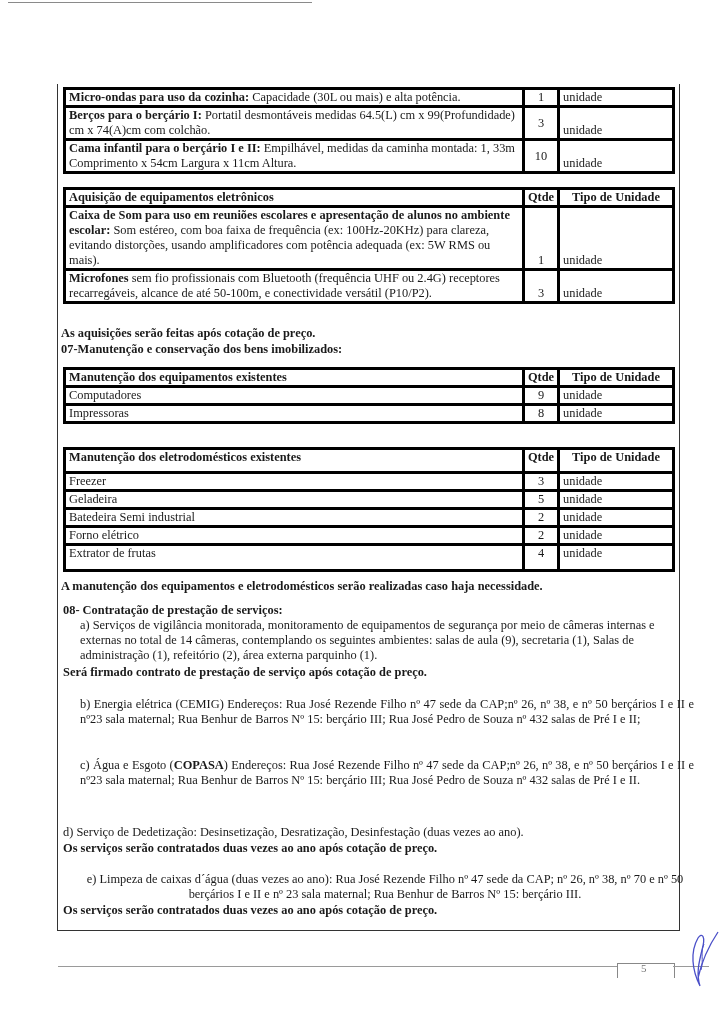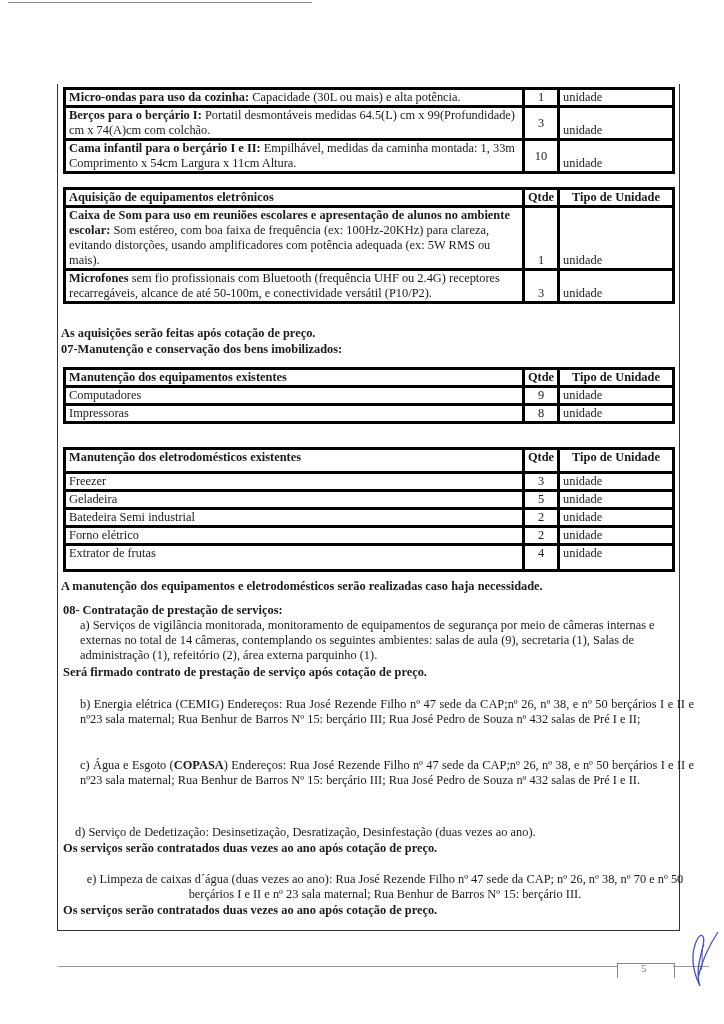--- a/index.html
+++ b/index.html
@@ -132,21 +132,21 @@
 <div class="line bold" style="top:579px; left:61px;">A manutenção dos equipamentos e eletrodomésticos serão realizadas caso haja necessidade.</div>
 
 <div class="line bold" style="top:603px;">08- Contratação de prestação de serviços:</div>
 <div class="para" style="top:618px; text-align:left;">a) Serviços de vigilância monitorada, monitoramento de equipamentos de segurança por meio de câmeras internas e externas no total de 14 câmeras, contemplando os seguintes ambientes: salas de aula (9), secretaria (1), Salas de administração (1), refeitório (2), área externa parquinho (1).</div>
 <div class="line bold" style="top:665px;">Será firmado contrato de prestação de serviço após cotação de preço.</div>
 
 <div class="para" style="top:697px;">b) Energia elétrica (CEMIG) Endereços: Rua José Rezende Filho nº 47 sede da CAP;nº 26, nº 38, e nº 50 berçários I e II e nº23 sala maternal; Rua Benhur de Barros Nº 15: berçário III; Rua José Pedro de Souza nº 432 salas de Pré I e II;</div>
 
 <div class="para" style="top:758px;"><span>c) Água e Esgoto (</span><b>COPASA</b><span>) Endereços: Rua José Rezende Filho nº 47 sede da CAP;nº 26, nº 38, e nº 50 berçários I e II e nº23 sala maternal; Rua Benhur de Barros Nº 15: berçário III; Rua José Pedro de Souza nº 432 salas de Pré I e II.</span></div>
 
-<div class="line" style="top:825px;margin-left:12px;">d) Serviço de Dedetização: Desinsetização, Desratização, Desinfestação (duas vezes ao ano).</div>
+<div class="line" style="top:825px;">d) Serviço de Dedetização: Desinsetização, Desratização, Desinfestação (duas vezes ao ano).</div>
 <div class="line bold" style="top:841px;">Os serviços serão contratados duas vezes ao ano após cotação de preço.</div>
 
 <div class="para" style="top:872px; text-align:center; width:610px;">e) Limpeza de caixas d´água (duas vezes ao ano): Rua José Rezende Filho nº 47 sede da CAP; nº 26, nº 38, nº 70 e nº 50 berçários I e II e nº 23 sala maternal; Rua Benhur de Barros Nº 15: berçário III.</div>
 <div class="line bold" style="top:903px;">Os serviços serão contratados duas vezes ao ano após cotação de preço.</div>
 
 <div class="footer-line" style="left:58px; width:559px;"></div>
 <div class="page-tab"></div>
 <div class="footer-line" style="left:673px; width:36px;"></div>
 <div class="page-num">5</div>
 

